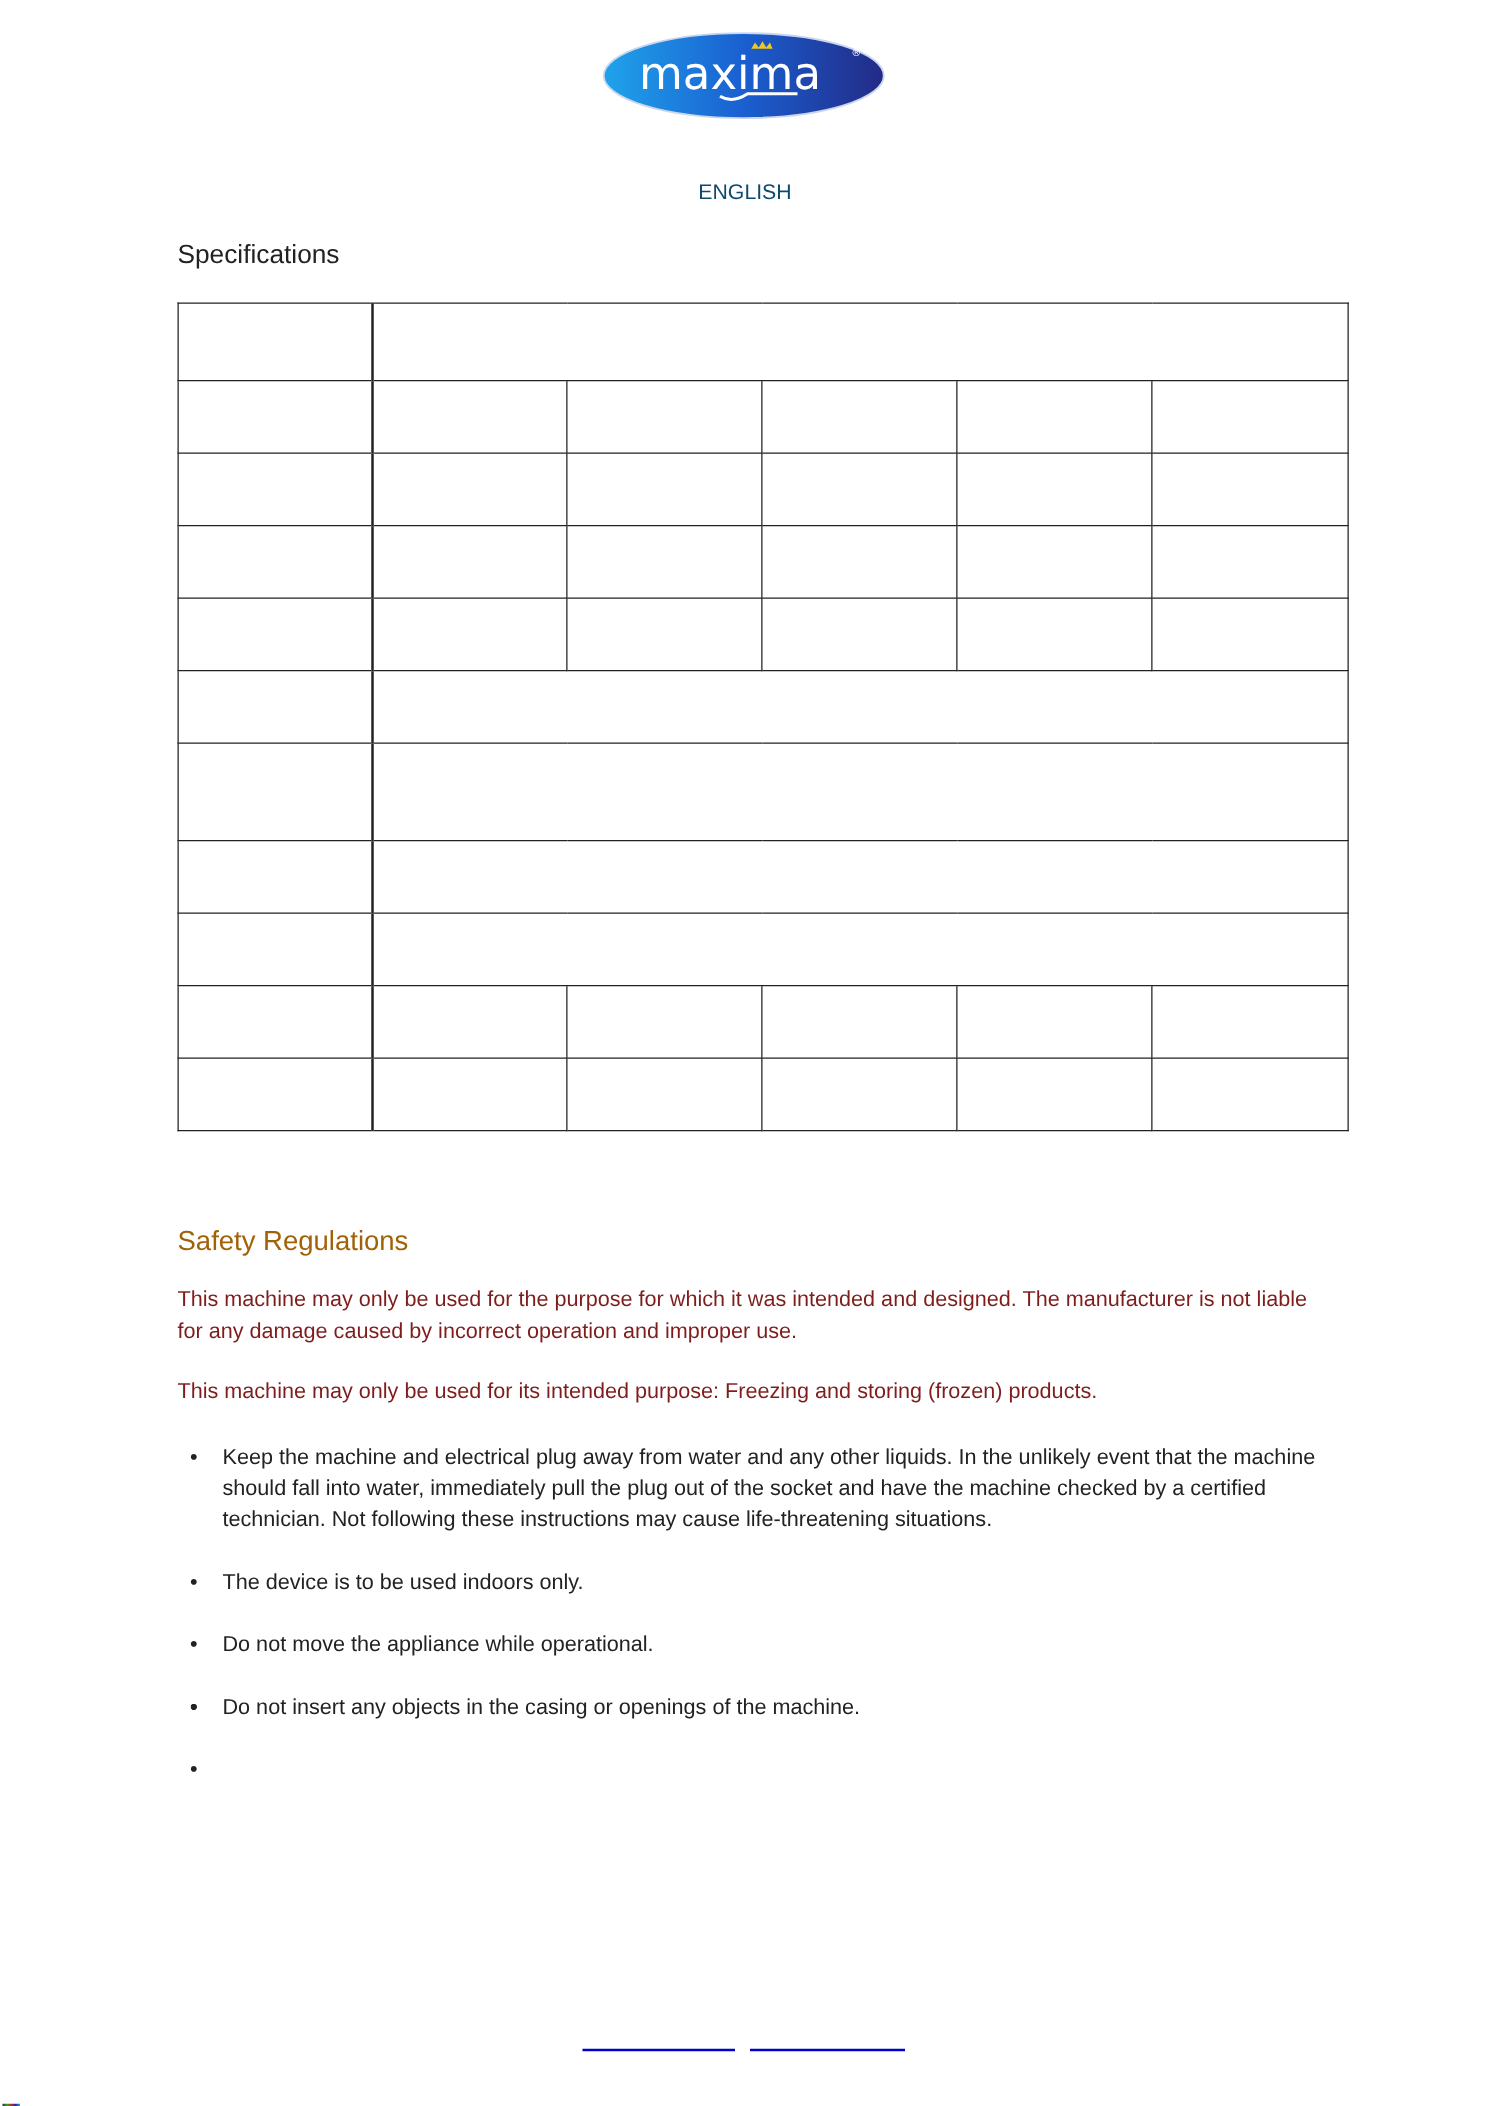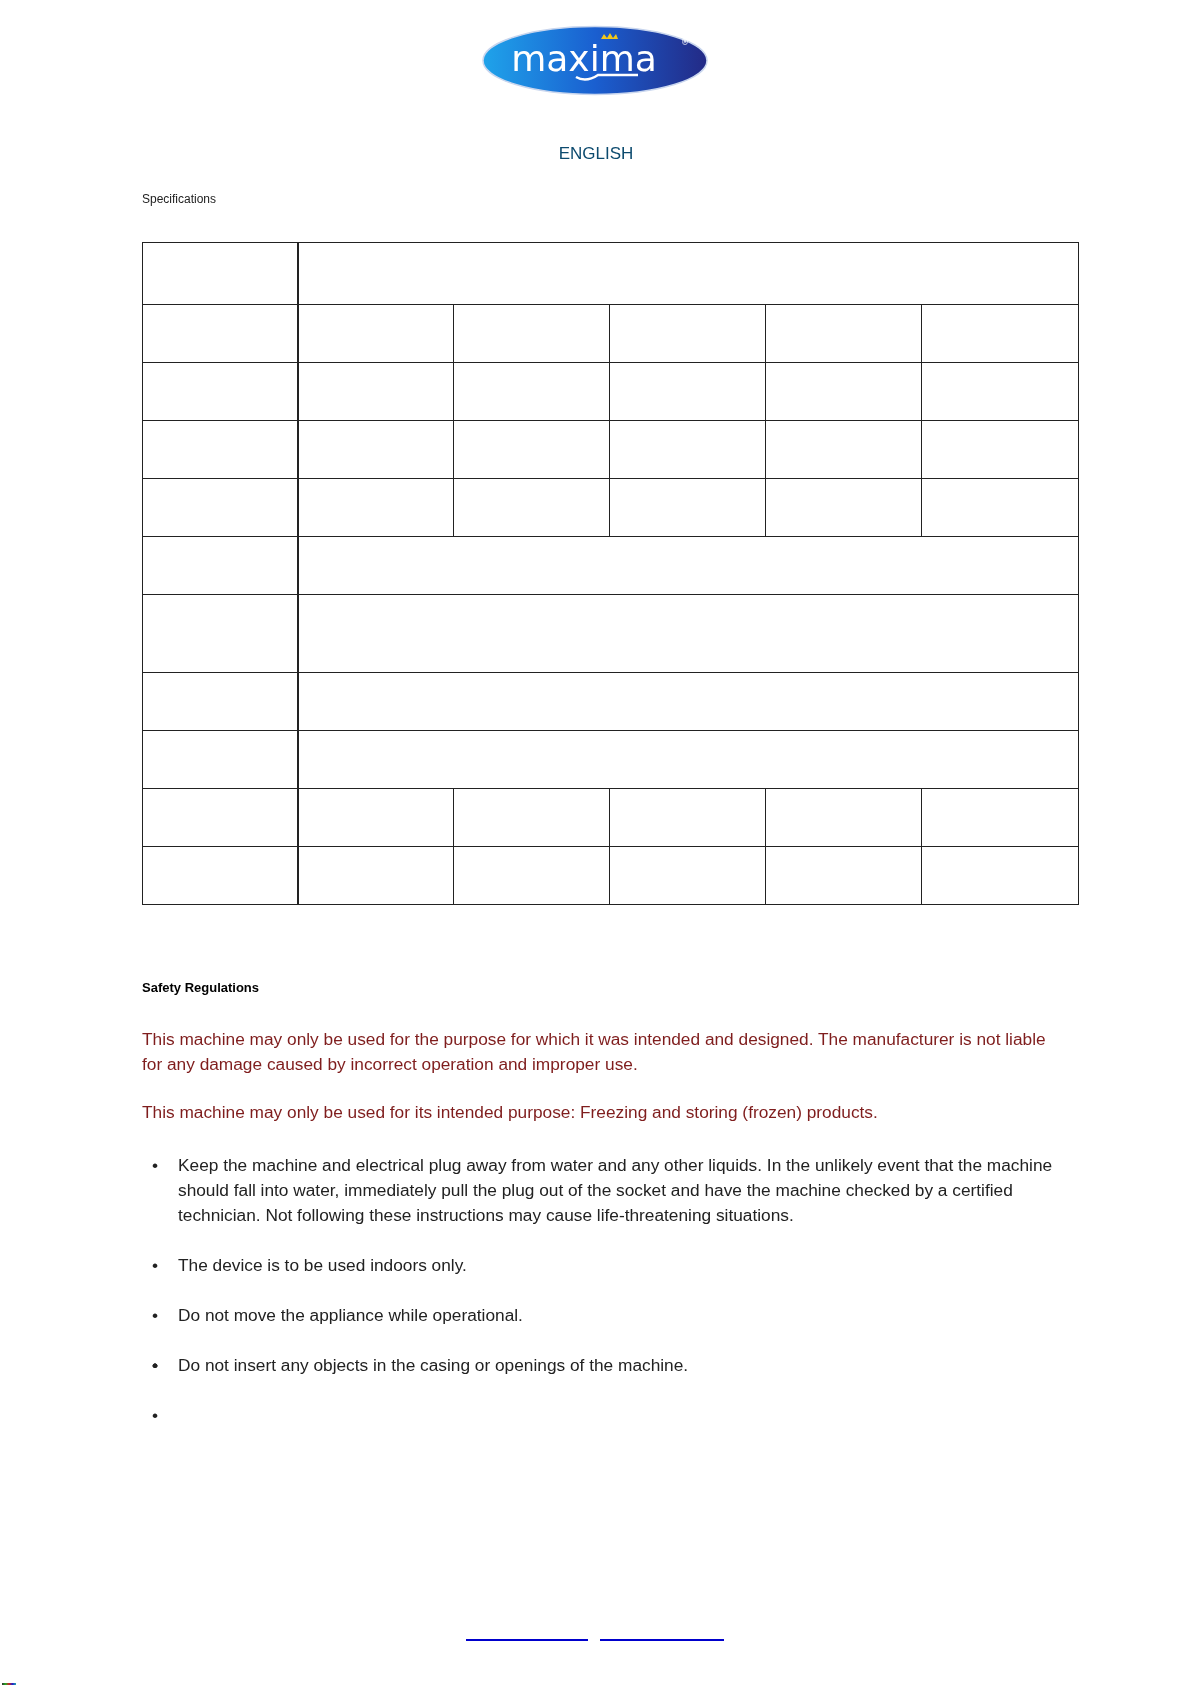--- a/index.html
+++ b/index.html
@@ -1,27 +1,27 @@
 <!DOCTYPE html>
 <html><head>
 <meta charset="utf-8">
 <style>
   html, body { margin: 0; padding: 0; background: #ffffff; }
   body { width: 1192px; height: 1685px; position: relative; overflow: hidden;
          font-family: "Liberation Sans", "DejaVu Sans", sans-serif; color: #1a1a1a; }
   .logo { position: absolute; left: 481px; top: 25px; width: 228px; height: 71px; }
   .lang { position: absolute; left: 0; width: 1192px; top: 144px; text-align: center;
           font-size: 17px; color: #0c4a6e; }
-  .spec-title { position: absolute; left: 142px; top: 192px; font-size: 12px; color: #222; }
+  .spec-title { position: absolute; left: 142px; top: 192px; font-size: 21px; color: #222; }
   table.spec { position: absolute; left: 142px; top: 242px; width: 936px;
                border-collapse: collapse; table-layout: fixed; }
   table.spec td { border: 1.5px solid #222; padding: 0; }
   table.spec td.c0 { border-right-width: 2px; }
   table.spec td.c2, table.spec td.c4 { }
-  .sec-title { position: absolute; left: 142px; top: 980px; font-size: 13px; font-weight: bold; color: #000000; }
+  .sec-title { position: absolute; left: 142px; top: 980px; font-size: 22px; font-weight: normal; color: #a16207; }
   .para { position: absolute; left: 142px; width: 920px; font-size: 17.3px; line-height: 25px; color: #7f1d1d; }
   ul.rules { position: absolute; left: 142px; top: 1153px; width: 920px; margin: 0; padding: 0; list-style: none; }
   ul.rules li { position: relative; padding-left: 36px; font-size: 17.3px; line-height: 25px; color: #222;
                 margin-bottom: 25px; }
   ul.rules li .bullet { position: absolute; left: 10px; top: 0; }
   .footer { position: absolute; top: 1625px; left: 466px; }
   .footer a { display: inline-block; height: 14px; border-bottom: 2px solid #0000cc; text-decoration: none; color: #0000cc; }
   .corner-mark { position: absolute; left: 2px; top: 1683px; width: 14px; height: 2px;
                  background: linear-gradient(90deg,#333,#2a2,#c22,#22c,#2aa); }
 </style>

